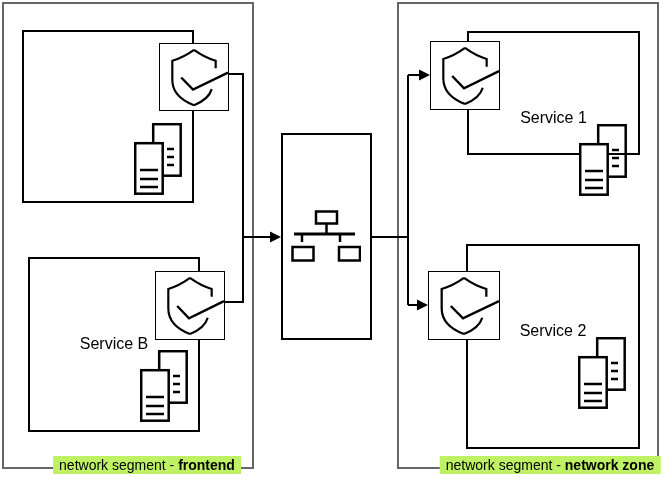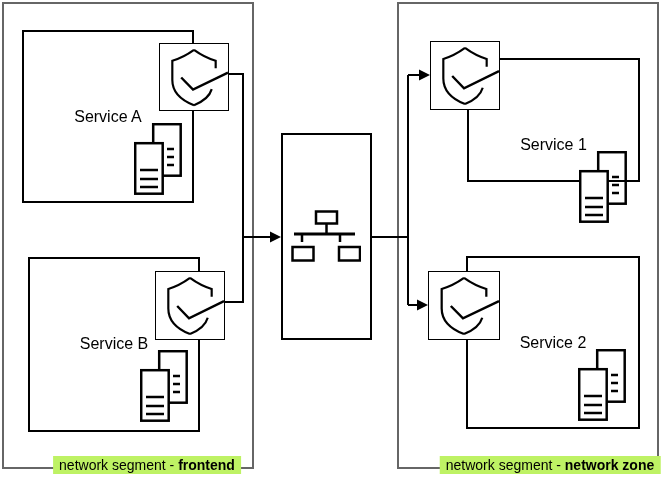--- a/index.html
+++ b/index.html
@@ -20,50 +20,49 @@
 </style>
 </head>
 <body>
 
 <div class="stage">
 
   <div class="zone" style="left:2px;top:2px;width:252px;height:467px;"></div>
   <div class="zone" style="left:397px;top:2px;width:262px;height:467px;"></div>
 
   <div class="node" style="left:22px;top:30px;width:172px;height:173px;">
-    <div class="svc-label">Service A</div>
     <svg class="docs" width="48" height="72" viewBox="0 0 48 72">
       <rect x="19.2" y="1.2" width="27.5" height="51.5" fill="none" stroke="#000" stroke-width="2.5"></rect>
       <path d="M33 26 H40 M33 34 H40 M33 42 H40" stroke="#000" stroke-width="2.6" fill="none"></path>
       <rect x="1.2" y="20.2" width="27.5" height="50.5" fill="#fff" stroke="#000" stroke-width="2.5"></rect>
       <path d="M6 47 H24 M6 56 H24 M6 64 H24" stroke="#000" stroke-width="2.6" fill="none"></path>
     </svg>
   </div>
 
   <div class="node" style="left:28px;top:257px;width:172px;height:175px;">
     <div class="svc-label">Service B</div>
     <svg class="docs" width="48" height="72" viewBox="0 0 48 72">
       <rect x="19.2" y="1.2" width="27.5" height="51.5" fill="none" stroke="#000" stroke-width="2.5"></rect>
       <path d="M33 26 H40 M33 34 H40 M33 42 H40" stroke="#000" stroke-width="2.6" fill="none"></path>
       <rect x="1.2" y="20.2" width="27.5" height="50.5" fill="#fff" stroke="#000" stroke-width="2.5"></rect>
       <path d="M6 47 H24 M6 56 H24 M6 64 H24" stroke="#000" stroke-width="2.6" fill="none"></path>
     </svg>
   </div>
 
-  <div class="node" style="left:467px;top:31px;width:173px;height:124px;margin-top:27px;">
+  <div class="node" style="left:467px;top:31px;width:173px;height:124px;">
     <div class="svc-label">Service 1</div>
     <svg class="docs" width="48" height="72" viewBox="0 0 48 72">
       <rect x="19.2" y="1.2" width="27.5" height="51.5" fill="none" stroke="#000" stroke-width="2.5"></rect>
       <path d="M33 26 H40 M33 34 H40 M33 42 H40" stroke="#000" stroke-width="2.6" fill="none"></path>
       <rect x="1.2" y="20.2" width="27.5" height="50.5" fill="#fff" stroke="#000" stroke-width="2.5"></rect>
       <path d="M6 47 H24 M6 56 H24 M6 64 H24" stroke="#000" stroke-width="2.6" fill="none"></path>
     </svg>
   </div>
 
-  <div class="node" style="left:466px;top:256px;width:174px;height:173px;">
+  <div class="node" style="left:466px;top:244px;width:174px;height:205px;">
     <div class="svc-label">Service 2</div>
     <svg class="docs" width="48" height="72" viewBox="0 0 48 72">
       <rect x="19.2" y="1.2" width="27.5" height="51.5" fill="none" stroke="#000" stroke-width="2.5"></rect>
       <path d="M33 26 H40 M33 34 H40 M33 42 H40" stroke="#000" stroke-width="2.6" fill="none"></path>
       <rect x="1.2" y="20.2" width="27.5" height="50.5" fill="#fff" stroke="#000" stroke-width="2.5"></rect>
       <path d="M6 47 H24 M6 56 H24 M6 64 H24" stroke="#000" stroke-width="2.6" fill="none"></path>
     </svg>
   </div>
 
   <div class="node" style="left:281px;top:133px;width:91px;height:207px;"></div>

